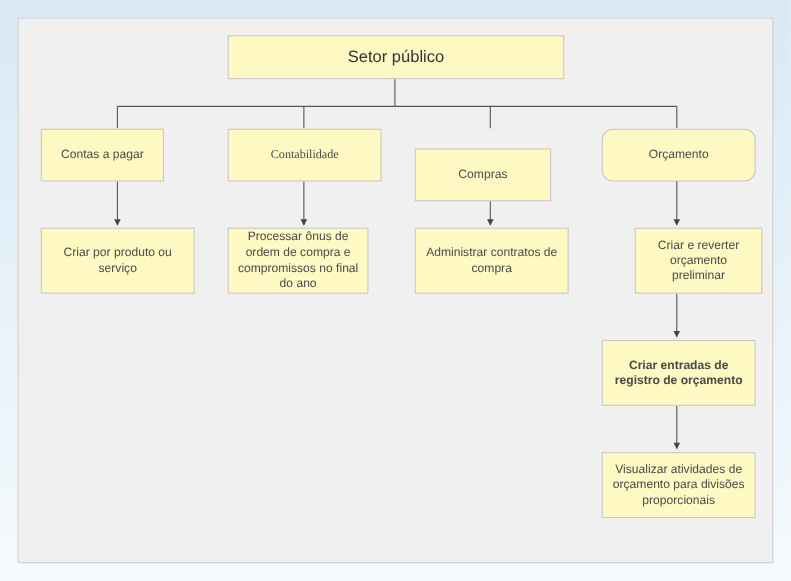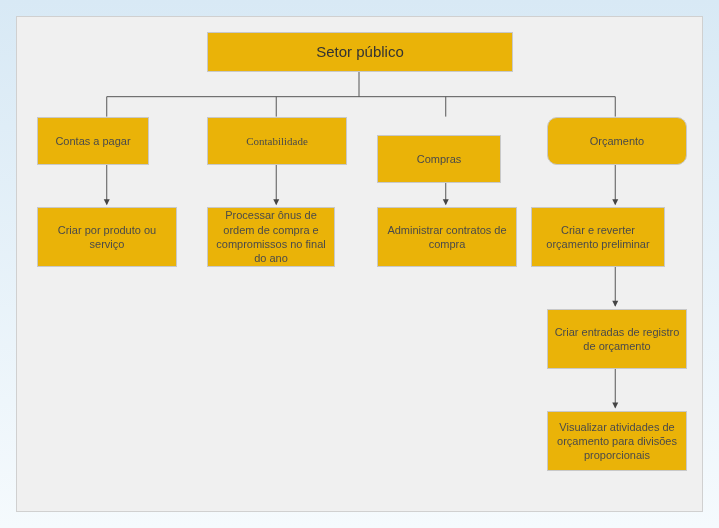--- a/index.html
+++ b/index.html
@@ -12,21 +12,21 @@
   }
   .canvas {
     position: relative;
     width: 100%;
     height: 100%;
     background: #f0f0f0;
     border: 1px solid #d0d0d0;
   }
   .node {
     position: absolute;
-    background: #eab308;
+    background: #fef9c3;
     border: 1px solid #c8c8c8;
     display: flex;
     align-items: center;
     justify-content: center;
     text-align: center;
     font-size: 11px;
     color: #4a4a4a;
     padding: 2px 6px;
     line-height: 1.3;
   }
@@ -74,18 +74,18 @@
   <div class="node root" style="left:190px; top:15px; width:306px; height:40px;">Setor público</div>
 
   <div class="node" style="left:20px; top:100px; width:112px; height:48px;">Contas a pagar</div>
   <div class="node" style="left:190px; top:100px; width:140px; height:48px;font-family:Liberation Serif, serif;">Contabilidade</div>
   <div class="node" style="left:360px; top:118px; width:124px; height:48px;">Compras</div>
   <div class="node" style="left:530px; top:100px; width:140px; height:48px;border-radius:10px;">Orçamento</div>
 
   <div class="node" style="left:20px; top:190px; width:140px; height:60px;">Criar por produto ou serviço</div>
   <div class="node" style="left:190px; top:190px; width:128px; height:60px;">Processar ônus de ordem de compra e compromissos no final do ano</div>
   <div class="node" style="left:360px; top:190px; width:140px; height:60px;">Administrar contratos de compra</div>
-  <div class="node" style="left:514px; top:190px; width:134px; height:60px;">Criar e reverter orçamento preliminar</div>
+  <div class="node" style="left:560px; top:190px; width:116px; height:60px;">Criar e reverter orçamento preliminar</div>
 
-  <div class="node" style="left:530px; top:292px; width:140px; height:60px;">Criar entradas de registro de orçamento</div>
+  <div class="node" style="left:530px; top:292px; width:140px; height:60px;font-weight:bold;">Criar entradas de registro de orçamento</div>
   <div class="node" style="left:530px; top:394px; width:140px; height:60px;">Visualizar atividades de orçamento para divisões proporcionais</div>
 
 </div>
 
 </body></html>

